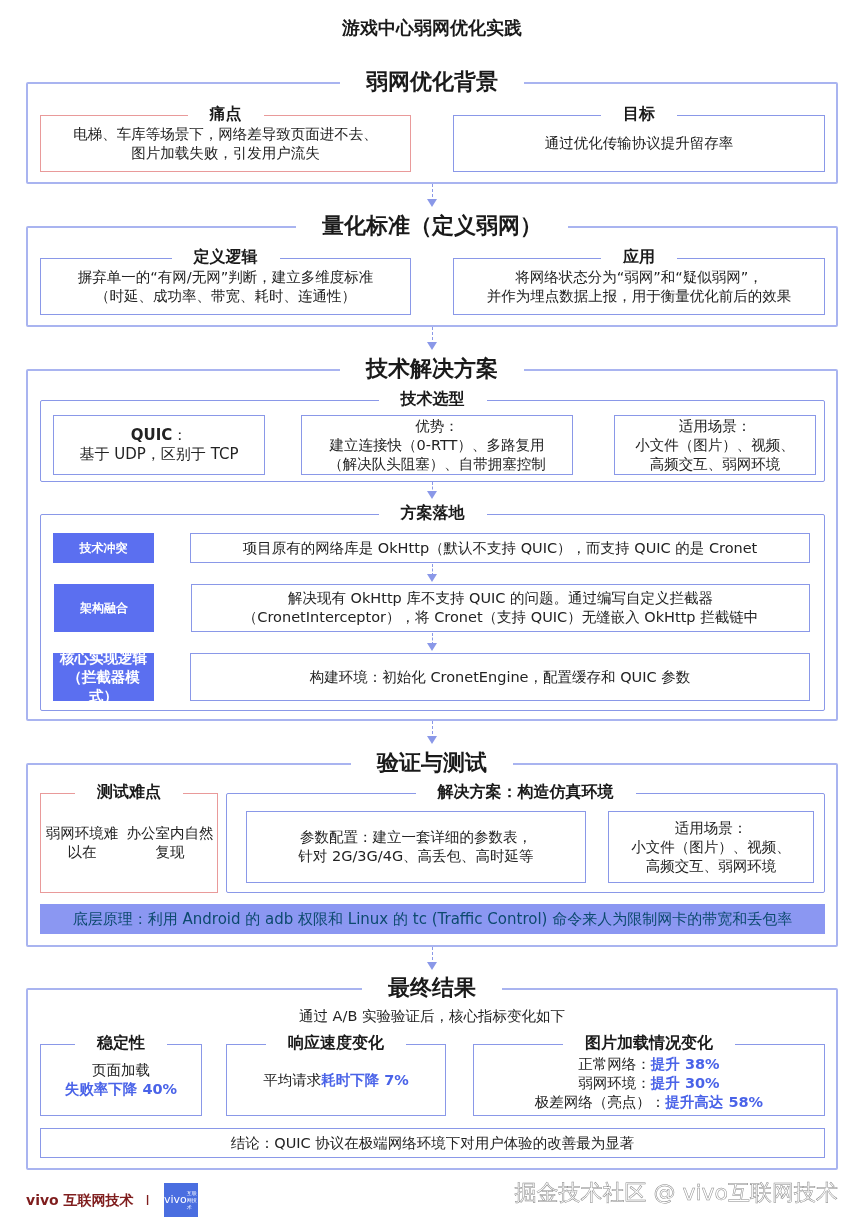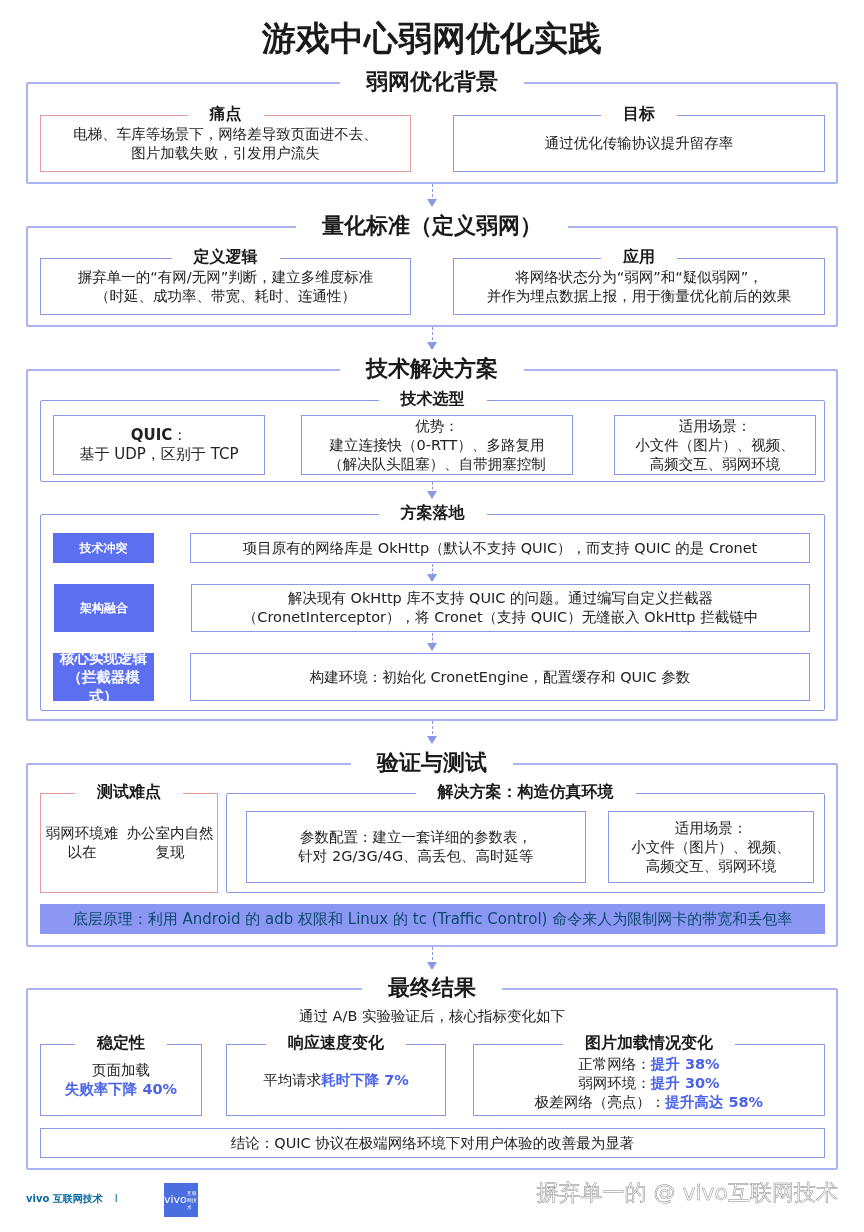--- a/index.html
+++ b/index.html
@@ -1,29 +1,29 @@
 <!DOCTYPE html>
 <html><head>
 <meta charset="utf-8">
 <style>
 *{box-sizing:border-box;margin:0;padding:0}
 body{width:864px;height:1232px;background:#fff;font-family:"DejaVu Sans","Liberation Sans",sans-serif;color:#222;position:relative;overflow:hidden}
 .abs{position:absolute}
-.title{left:0;width:864px;top:16px;text-align:center;font-size:34px;font-weight:bold;color:#1a1a1a}
+.title{left:0;width:864px;top:16px;text-align:center;font-size:18px;font-weight:bold;color:#1a1a1a}
 .sec{border:2px solid #a9b4f0;border-radius:2px}
 .sec-title{position:absolute;top:-17px;left:50%;transform:translateX(-50%);background:#fff;padding:0 26px;font-size:22px;font-weight:bold;white-space:nowrap;color:#1a1a1a}
 .box{border:1.5px solid #8a98e8;background:#fff;display:flex;align-items:center;justify-content:center;text-align:center;font-size:14.5px;line-height:19px;color:#222}
 .box.red{border-color:#e99a9a}
 .box-title{position:absolute;top:-12px;left:50%;transform:translateX(-50%);background:#fff;padding:0 22px;font-size:16px;font-weight:bold;white-space:nowrap;color:#1a1a1a}
 .label{background:#5b6ff0;color:#fff;font-weight:bold;font-size:12px;display:flex;align-items:center;justify-content:center;text-align:center;line-height:20px}
 .hl{color:#4a63e8;font-weight:bold}
 .arrow{width:0;border-left:1.5px dashed #8a98e8}
 .arrowhead{width:0;height:0;border-left:5px solid transparent;border-right:5px solid transparent;border-top:8px solid #8a98e8}
 .banner{background:#8b97f2;color:#0c4a6e;font-size:15px;display:flex;align-items:center;justify-content:center}
-.footer-l{font-size:10px;font-weight:bold;color:#0369a1}
+.footer-l{font-size:14px;font-weight:bold;color:#7f1d1d}
 .logo{background:#4a6ee0;color:#fff;display:flex;align-items:center;justify-content:center}
 .wm{font-size:22px;color:#999;-webkit-text-stroke:0.5px #888;color:transparent}
 </style>
 </head>
 <body>
 
 <div class="abs title">游戏中心弱网优化实践</div>
 
 <div class="abs sec" style="left:26px;top:82px;width:812px;height:102px">
   <div class="sec-title">弱网优化背景</div>
@@ -157,13 +157,13 @@
   <div>结论：QUIC 协议在极端网络环境下对用户体验的改善最为显著</div>
 </div>
 
 <div class="abs footer-l" style="left:26px;top:1192px">
   <span>vivo 互联网技术</span><span style="margin-left:12px;font-weight:normal">I</span>
 </div>
 <div class="abs logo" style="left:164px;top:1183px;width:34px;height:34px">
   <div style="font-size:11px;line-height:12px">vivo</div>
   <div style="font-size:5px;line-height:7px">互联网技术</div>
 </div>
-<div class="abs wm" style="right:26px;top:1178px">摒弃单一的 @ vivo互联网技术</div>
+<div class="abs wm" style="right:26px;top:1178px">掘金技术社区 @ vivo互联网技术</div>
 
 </body></html>

